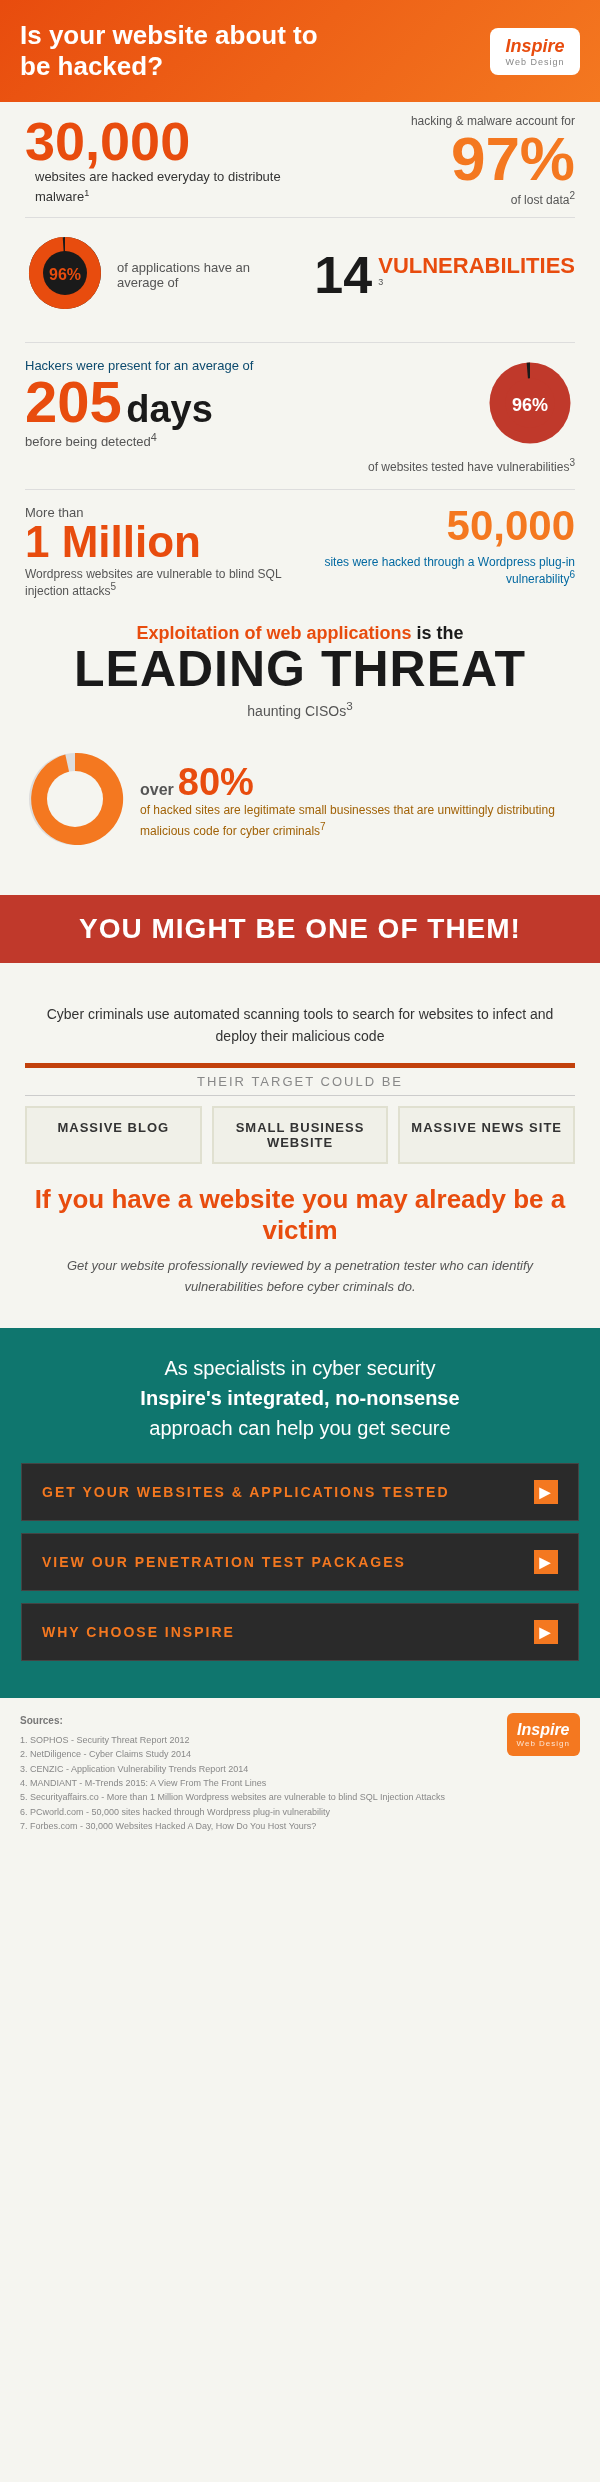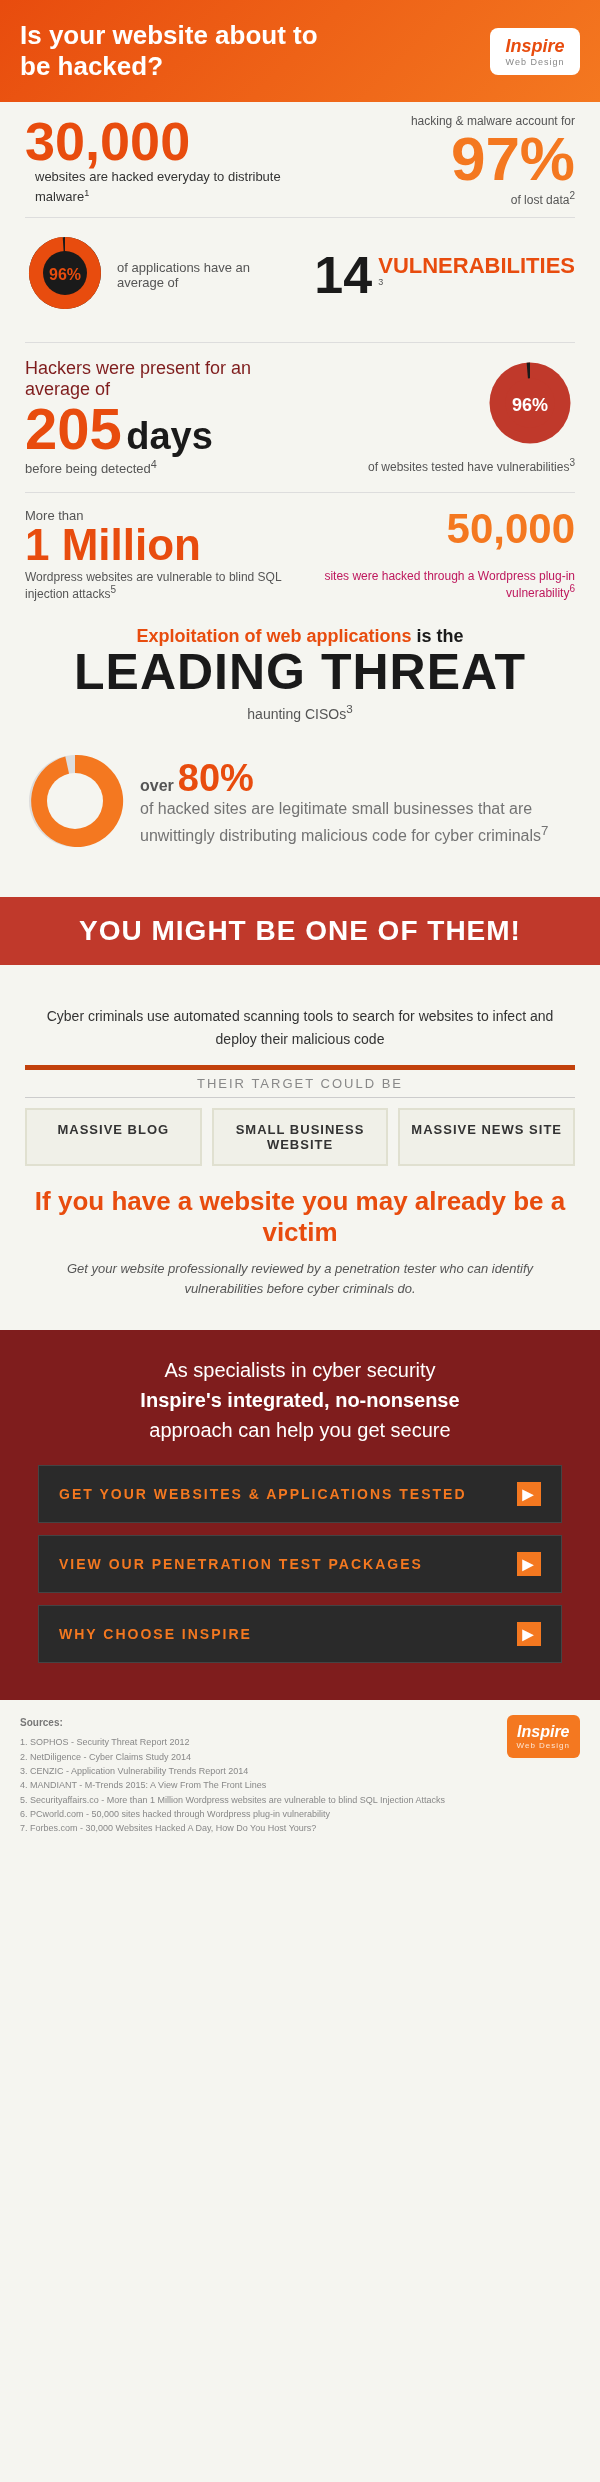--- a/index.html
+++ b/index.html
@@ -174,22 +174,22 @@
       color: #555;
       font-size: 13px;
       line-height: 1.6;
       font-style: italic;
       padding: 0 10px;
       margin-bottom: 20px;
     }
 
     
     .dark-section {
-      background: #7f1d1d;
-      padding: 25px 38px;
+      background: #0f766e;
+      padding: 25px 21px;
       text-align: center;
     }
     .dark-title {
       color: white;
       font-size: 20px;
       font-weight: 400;
       line-height: 1.5;
       margin-bottom: 20px;
     }
     .dark-title strong { font-weight: 700; }
@@ -309,21 +309,21 @@
         <span class="vuln-word">VULNERABILITIES</span>
         <sup style="color:#555;font-size:9px;">3</sup>
       </span>
     </div>
   </div>
 
   <hr class="divider">
 
   <div class="two-col" style="align-items:flex-start; margin: 15px 0;">
     <div class="col-left">
-      <div style="color:#7f1d1d;font-size:18px;">Hackers were present for an average of</div>
+      <div style="color:#0c4a6e;font-size:13px;">Hackers were present for an average of</div>
       <div style="line-height:1;">
         <span style="color:#e84c0e;font-size:58px;font-weight:900;">205</span>
         <span style="color:#1a1a1a;font-size:38px;font-weight:900;">days</span>
       </div>
       <div style="color:#555;font-size:13px;">
         <span>before being detected</span><sup>4</sup>
       </div>
     </div>
     <div class="col-right" style="display:flex;flex-direction:column;align-items:flex-end;">
 
@@ -347,21 +347,21 @@
   <div class="two-col" style="align-items:flex-start; margin:15px 0;">
     <div class="col-left">
       <div style="color:#555;font-size:13px;">More than</div>
       <div style="color:#e84c0e;font-size:44px;font-weight:900;line-height:1;">1 Million</div>
       <div style="color:#555;font-size:12px;margin-top:3px;">
         <span>Wordpress websites are vulnerable to blind SQL injection attacks</span><sup>5</sup>
       </div>
     </div>
     <div class="col-right">
       <div style="color:#f47820;font-size:42px;font-weight:900;line-height:1;text-align:right;">50,000</div>
-      <div style="color:#be185d;font-size:12px;text-align:right;margin-top:19px;">
+      <div style="color:#0369a1;font-size:12px;text-align:right;margin-top:8px;">
         <span>sites were hacked through a Wordpress plug-in vulnerability</span><sup>6</sup>
       </div>
     </div>
   </div>
 
   <div class="threat-section">
     <div style="font-size:18px;font-weight:700;">
       <span style="color:#e84c0e;">Exploitation of web applications</span><span style="color:#1a1a1a;"> is the</span>
     </div>
     <div style="color:#1a1a1a;font-size:50px;font-weight:900;line-height:1;letter-spacing:1px;">LEADING THREAT</div>
@@ -380,21 +380,21 @@
         <path d="M50,50 L50,4 A46,46 0 1,1 40.3,5.5 Z" fill="#f47820"></path>
 
         <circle cx="50" cy="50" r="28" fill="#f5f5f0"></circle>
       </svg>
     </div>
     <div>
       <div style="display:flex;align-items:baseline;">
         <span style="color:#555;font-size:16px;font-weight:700;">over</span>
         <span style="color:#e84c0e;font-size:38px;font-weight:900;line-height:1;margin-left:4px;">80%</span>
       </div>
-      <div style="color:#737373;font-size:16px;line-height:1.5;">
+      <div style="color:#a16207;font-size:12px;line-height:1.5;">
         <span>of hacked sites are legitimate small businesses that are unwittingly distributing malicious code for cyber criminals</span><sup>7</sup>
       </div>
     </div>
   </div>
 
 </div>
 
 <div class="red-banner">YOU MIGHT BE ONE OF THEM!</div>
 
 <div class="main-content" style="padding-top:10px;padding-bottom:10px;">

